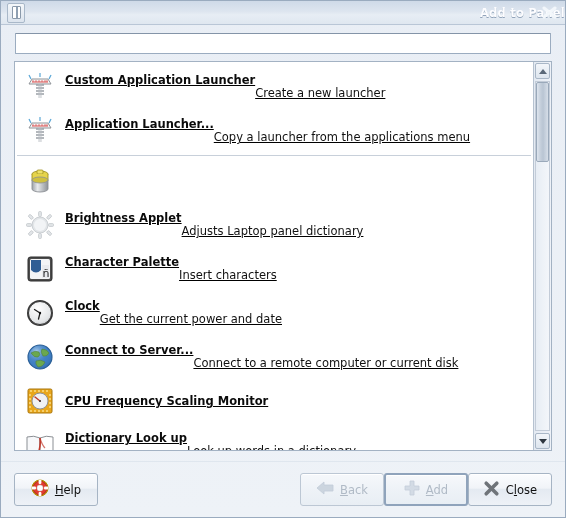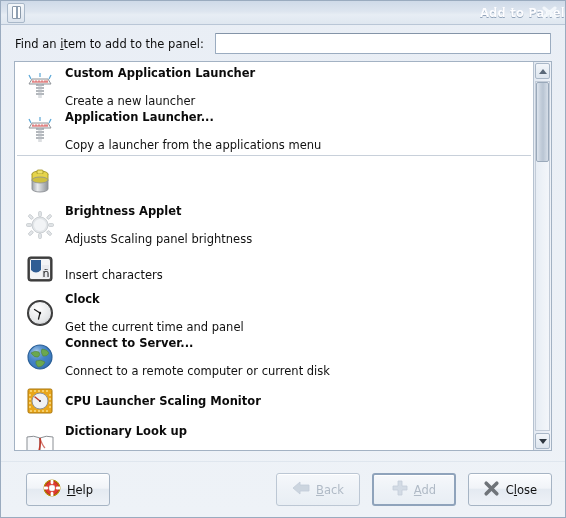--- a/index.html
+++ b/index.html
@@ -131,22 +131,22 @@
     width: 34px;
     height: 34px;
     flex: 0 0 34px;
     display: flex;
     align-items: center;
     justify-content: center;
     margin-right: 8px;
   }
   .list-item .texts {
     display: flex;
-    flex-direction: column;
     line-height: 1.25;
+    text-decoration: underline;
   }
   .list-item .title {
     font-weight: bold;
     font-size: 11.5px;
     color: #0b0b0b;
   }
   .list-item .desc {
     font-size: 11.5px;
     color: #111111;
     margin-top: 13px;
@@ -225,21 +225,20 @@
     border-radius: 3px;
     background: linear-gradient(to bottom, #fbfcfe 0%, #f1f4f8 45%, #e4eaf1 50%, #eef2f7 100%);
     display: flex;
     align-items: center;
     justify-content: center;
     gap: 6px;
     font-size: 11.5px;
     color: #101010;
     padding: 0 12px;
     box-shadow: inset 0 1px 0 #ffffff;
-    margin-left: 12px;
   }
   .btn u { text-decoration: underline; }
   .btn.disabled {
     color: #b0bac6;
     border-color: #bcc7d4;
     background: linear-gradient(to bottom, #f6f8fb 0%, #eef2f7 50%, #e8eef4 100%);
   }
   .btn.default-btn {
     border: 2px solid #8fa3bb;
   }
@@ -262,21 +261,20 @@
       <svg width="17" height="15" viewBox="0 0 17 15">
         <g stroke="#f4f8fc" stroke-width="3" stroke-linecap="round" opacity="0.95">
           <line x1="3" y1="3" x2="14" y2="12"></line>
           <line x1="14" y1="3" x2="3" y2="12"></line>
         </g>
       </svg>
     </div>
   </div>
 
   <div class="search-row">
-    <div class="search-label"><span>Find an </span><u>i</u><span>tem to add to the panel:</span></div>
     <input class="search-input" type="text" value="" placeholder="" style="">
   </div>
 
   <div class="list-area">
     <div class="list">
       <div class="list-inner" id="list-inner">
           <div class="list-item">
             <div class="icon-box">
               <svg width="32" height="32" viewBox="0 0 32 32">
         <g stroke="#5aa7d6" stroke-width="1.2" fill="none">
@@ -372,34 +370,35 @@
           <rect x="5.4" y="5.4" width="2.8" height="5" rx="1" transform="rotate(-45 6.8 7.9)"></rect>
           <rect x="23.8" y="5.4" width="2.8" height="5" rx="1" transform="rotate(45 25.2 7.9)"></rect>
           <rect x="5.4" y="21.6" width="2.8" height="5" rx="1" transform="rotate(45 6.8 24.1)"></rect>
           <rect x="23.8" y="21.6" width="2.8" height="5" rx="1" transform="rotate(-45 25.2 24.1)"></rect>
         </g>
         <circle cx="16" cy="16" r="6" fill="#f2f4f6"></circle>
       </svg>
             </div>
             <div class="texts">
               <div class="title">Brightness Applet</div>
-              <div class="desc">Adjusts Scaling panel brightness</div>
+              <div class="desc">Adjusts Laptop panel dictionary</div>
             </div>
           </div>
           <div class="list-item">
             <div class="icon-box">
               <svg width="32" height="32" viewBox="0 0 32 32">
         <rect x="4" y="4" width="24" height="24" rx="2.5" fill="#4c4c4c" stroke="#2d2d2d" stroke-width="1"></rect>
         <rect x="6" y="6" width="20" height="20" rx="1.5" fill="#f3f4f6"></rect>
         <path d="M7 7 L17 7 L17 17 Q12 22 7 17 Z" fill="#2f5d94"></path>
         <path d="M18 12 L25 12 L25 25 L18 25 Z" fill="#e8eaee"></path>
         <text x="18.5" y="24" font-family="DejaVu Sans, sans-serif" font-size="11" fill="#1a1a1a">ñ</text>
       </svg>
             </div>
             <div class="texts">
+              <div class="title">Character Palette</div>
               <div class="desc">Insert characters</div>
             </div>
           </div>
           <div class="list-item">
             <div class="icon-box">
               <svg width="32" height="32" viewBox="0 0 32 32">
         <circle cx="16" cy="16" r="13" fill="#3a3a3a"></circle>
         <circle cx="16" cy="16" r="11.5" fill="url(#cg)" stroke="#1f1f1f" stroke-width="0.8"></circle>
         <defs>
                   <radialGradient id="cg" cx="0.4" cy="0.3" r="0.8">
@@ -410,21 +409,21 @@
                 </defs>
         <g stroke="#222" stroke-width="1.3" stroke-linecap="round">
           <line x1="16" y1="16" x2="10.5" y2="12.5"></line>
           <line x1="16" y1="16" x2="14.5" y2="22"></line>
         </g>
         <circle cx="16" cy="16" r="1.2" fill="#111"></circle>
       </svg>
             </div>
             <div class="texts">
               <div class="title">Clock</div>
-              <div class="desc">Get the current time and panel</div>
+              <div class="desc">Get the current power and date</div>
             </div>
           </div>
           <div class="list-item">
             <div class="icon-box">
               <svg width="32" height="32" viewBox="0 0 32 32">
         <circle cx="16" cy="16" r="12" fill="#3f7fc4"></circle>
         <circle cx="16" cy="16" r="12" fill="url(#gg)"></circle>
         <defs>
                   <radialGradient id="gg" cx="0.35" cy="0.28" r="0.85">
           <stop offset="0%" stop-color="#bcd9f2" stop-opacity="0.9"></stop>
@@ -470,21 +469,21 @@
                   <rect x="25" y="21" width="2" height="2"></rect>
         </g>
         <circle cx="16" cy="16" r="8" fill="#f0f1f3" stroke="#8d9095" stroke-width="1"></circle>
         <g stroke="#c0392b" stroke-width="1.4" stroke-linecap="round">
           <line x1="16" y1="16" x2="11" y2="12"></line>
         </g>
         <circle cx="16" cy="16" r="1" fill="#333"></circle>
       </svg>
             </div>
             <div class="texts">
-              <div class="title">CPU Launcher Scaling Monitor</div>
+              <div class="title">CPU Frequency Scaling Monitor</div>
             </div>
           </div>
           <div class="list-item">
             <div class="icon-box">
               <svg width="32" height="32" viewBox="0 0 32 32">
         <path d="M16 9 q-6 -3 -13 -1 v16 q7 -2 13 1 Z" fill="#f7f8fa" stroke="#8b8f94" stroke-width="1"></path>
         <path d="M16 9 q6 -3 13 -1 v16 q-7 -2 -13 1 Z" fill="#ffffff" stroke="#8b8f94" stroke-width="1"></path>
         <path d="M16 9 q1 8 -2 16" fill="none" stroke="#c0392b" stroke-width="1.6"></path>
         <path d="M16 9 q2 7 5 10" fill="none" stroke="#c0392b" stroke-width="1.2" opacity="0.7"></path>
       </svg>

